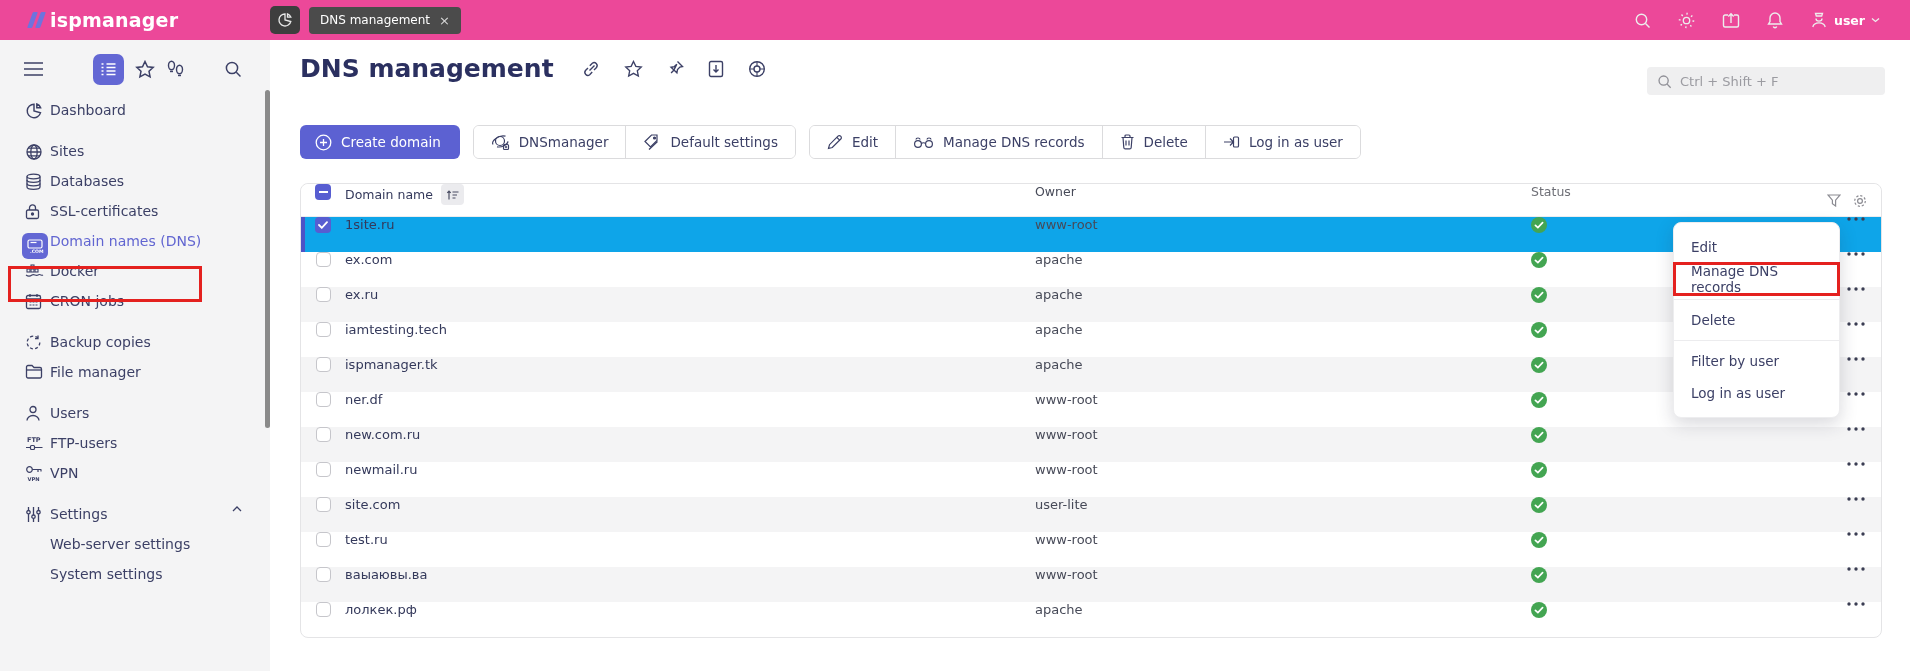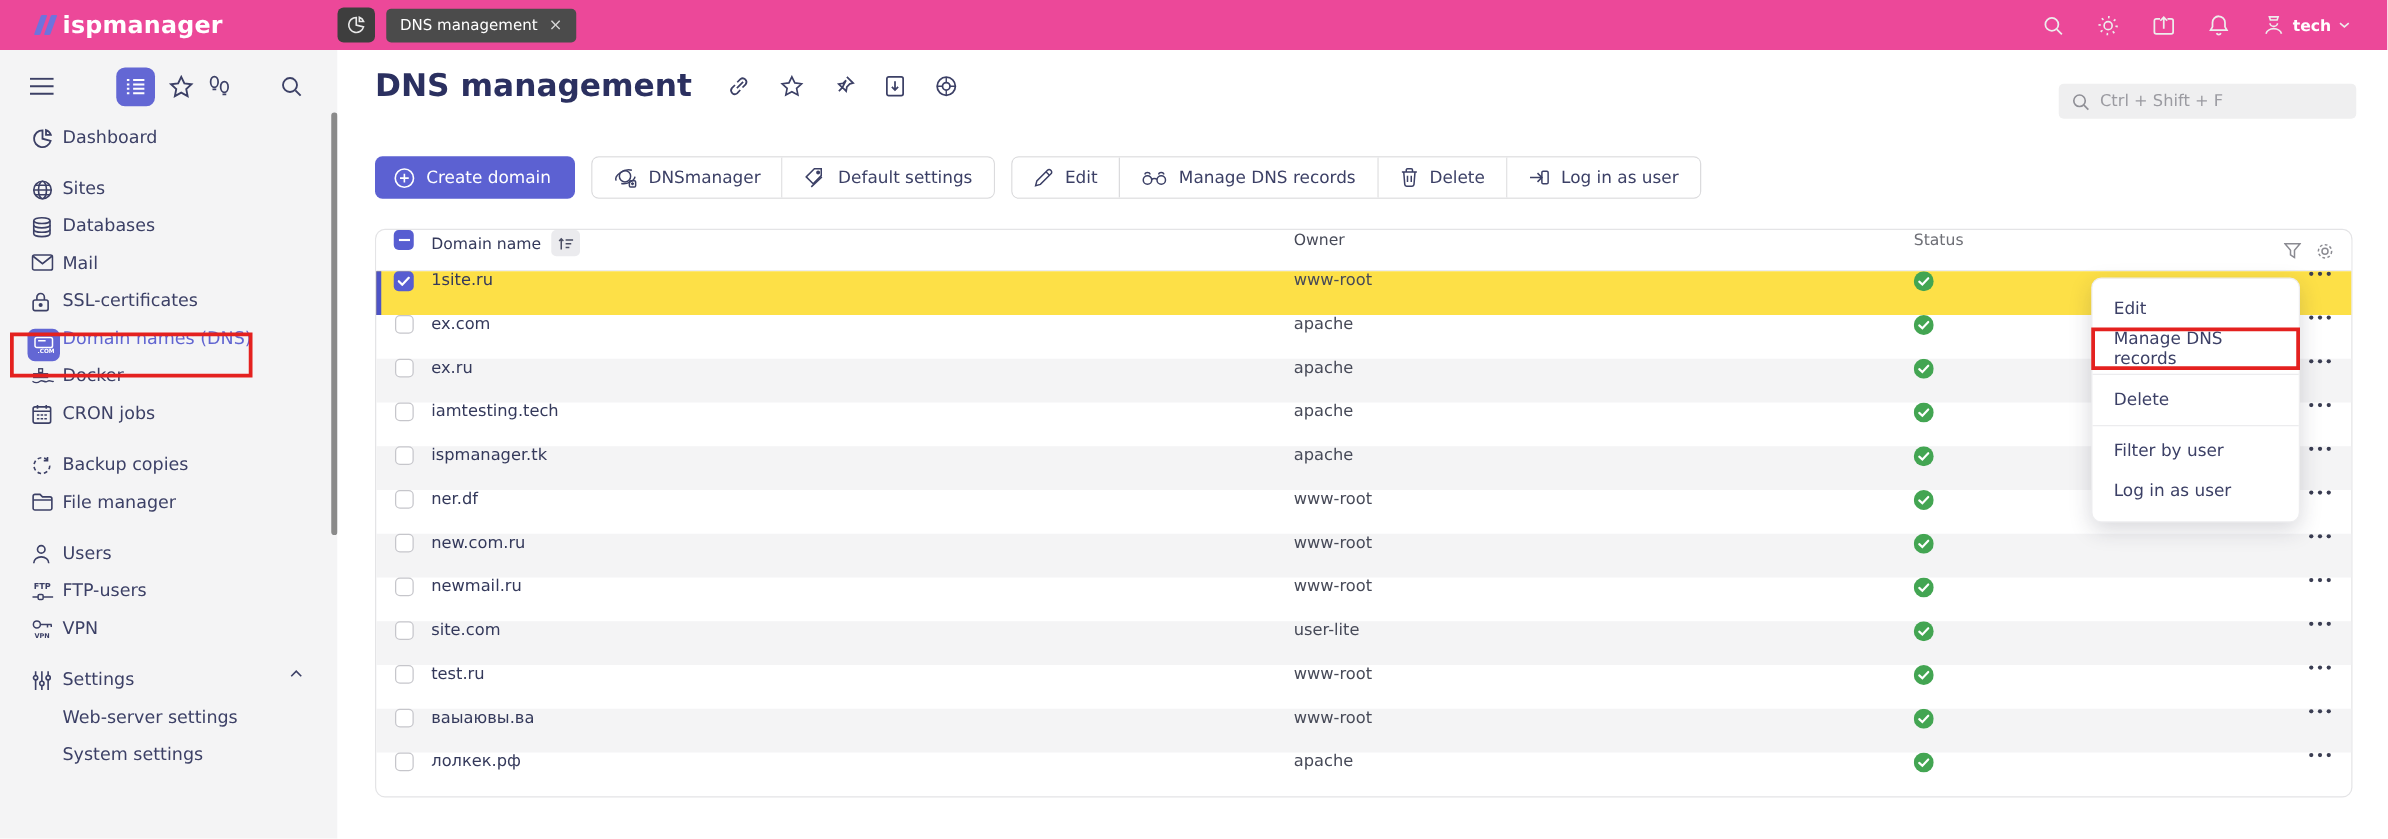--- a/index.html
+++ b/index.html
@@ -73,21 +73,21 @@
   .trow { display:flex; align-items:flex-start; height:35px; font-size:13px; position:relative; }
   .trow.head { height:33px; border-bottom:1px solid #ececee; color:#6e6f76; font-size:12.5px;
                border-radius:8px 8px 0 0; background:#fff; }
   .c-check { width:44px; display:flex; justify-content:center; }
   .c-domain { width:690px; color:#34395b; display:flex; align-items:center; gap:8px; }
   .c-owner { width:490px; color:#474a58; }
   .c-status { width:310px; display:flex; align-items:center; padding-left:6px; }
   .c-actions { flex:1; display:flex; align-items:center; justify-content:flex-end; padding-right:16px; gap:13px; }
   .trow.alt { background:#f4f4f5; }
   .trow.last { border-radius:0 0 8px 8px; }
-  .trow.selected { background:#fde047; }
+  .trow.selected { background:#0ea5e9; }
   .trow.selected::before { content:""; position:absolute; left:0; top:0; bottom:0; width:4px; background:#4d53c6; }
   .cb { width:15px; height:15px; border:1.5px solid #c6c6cb; border-radius:4px; background:#fff; cursor:pointer; }
   .cb-on { width:16px; height:16px; border-radius:4px; background:#575dd1; display:flex; align-items:center;
            justify-content:center; cursor:pointer; }
   .sort-pill { width:23px; height:21px; background:#ebebee; border-radius:4px; display:flex;
                align-items:center; justify-content:center; cursor:pointer; }
   .kebab { cursor:pointer; display:flex; }
   .hdr-tools { position:absolute; right:14px; top:0; height:33px; display:flex; align-items:center;
                gap:12px; color:#8b8b92; }
 
@@ -154,21 +154,21 @@
         </svg>
       </span>
       <div class="user-chip">
         <span>
           <svg class="ic" width="18" height="18" viewBox="0 0 18 18" fill="none" stroke="#ededed" stroke-width="1.3">
             <path d="M5.5 2.5 h7 l-.8 2.5 h-5.4 z"></path>
             <path d="M6 7.5 a3 2.6 0 0 0 6 0"></path>
             <path d="M2.8 16 a6.3 5 0 0 1 12.4 0"></path>
           </svg>
         </span>
-        <span>tech</span>
+        <span>user</span>
         <span>
           <svg class="ic" width="9" height="6" viewBox="0 0 9 6" fill="none" stroke="#ededed" stroke-width="1.3">
             <path d="M1 1.5 L4.5 4.5 L8 1.5"></path>
           </svg>
         </span>
       </div>
     </div>
   </div>
 
   <div class="sidebar">
@@ -232,29 +232,20 @@
         <span class="si">
           <svg class="ic" width="17" height="18" viewBox="0 0 17 18" fill="none" stroke="#3c4066" stroke-width="1.3">
             <ellipse cx="8.5" cy="3.5" rx="6.5" ry="2.3"></ellipse>
             <path d="M2 3.5 v10.5 c0 1.3 2.9 2.3 6.5 2.3 s6.5 -1 6.5 -2.3 V3.5"></path>
             <path d="M2 7 c0 1.3 2.9 2.3 6.5 2.3 S15 8.3 15 7 M2 10.5 c0 1.3 2.9 2.3 6.5 2.3 s6.5 -1 6.5 -2.3"></path>
           </svg>
         </span>
         <span class="sl">Databases</span>
       </div>
 
-      <div class="side-item">
-        <span class="si">
-          <svg class="ic" width="18" height="14" viewBox="0 0 18 14" fill="none" stroke="#3c4066" stroke-width="1.3">
-            <rect x="1" y="1" width="16" height="12" rx="1.5"></rect>
-              <path d="M1.5 2 L9 8 L16.5 2"></path>
-          </svg>
-        </span>
-        <span class="sl">Mail</span>
-      </div>
 
       <div class="side-item">
         <span class="si">
           <svg class="ic" width="15" height="17" viewBox="0 0 15 17" fill="none" stroke="#3c4066" stroke-width="1.3">
             <rect x="1.5" y="7" width="12" height="8.5" rx="1.5"></rect>
             <path d="M4.5 7 V4.8 a3 3 0 0 1 6 0 V7"></path>
               <circle cx="7.5" cy="11" r="1" fill="#3c4066"></circle>
           </svg>
         </span>
         <span class="sl">SSL-certificates</span>

